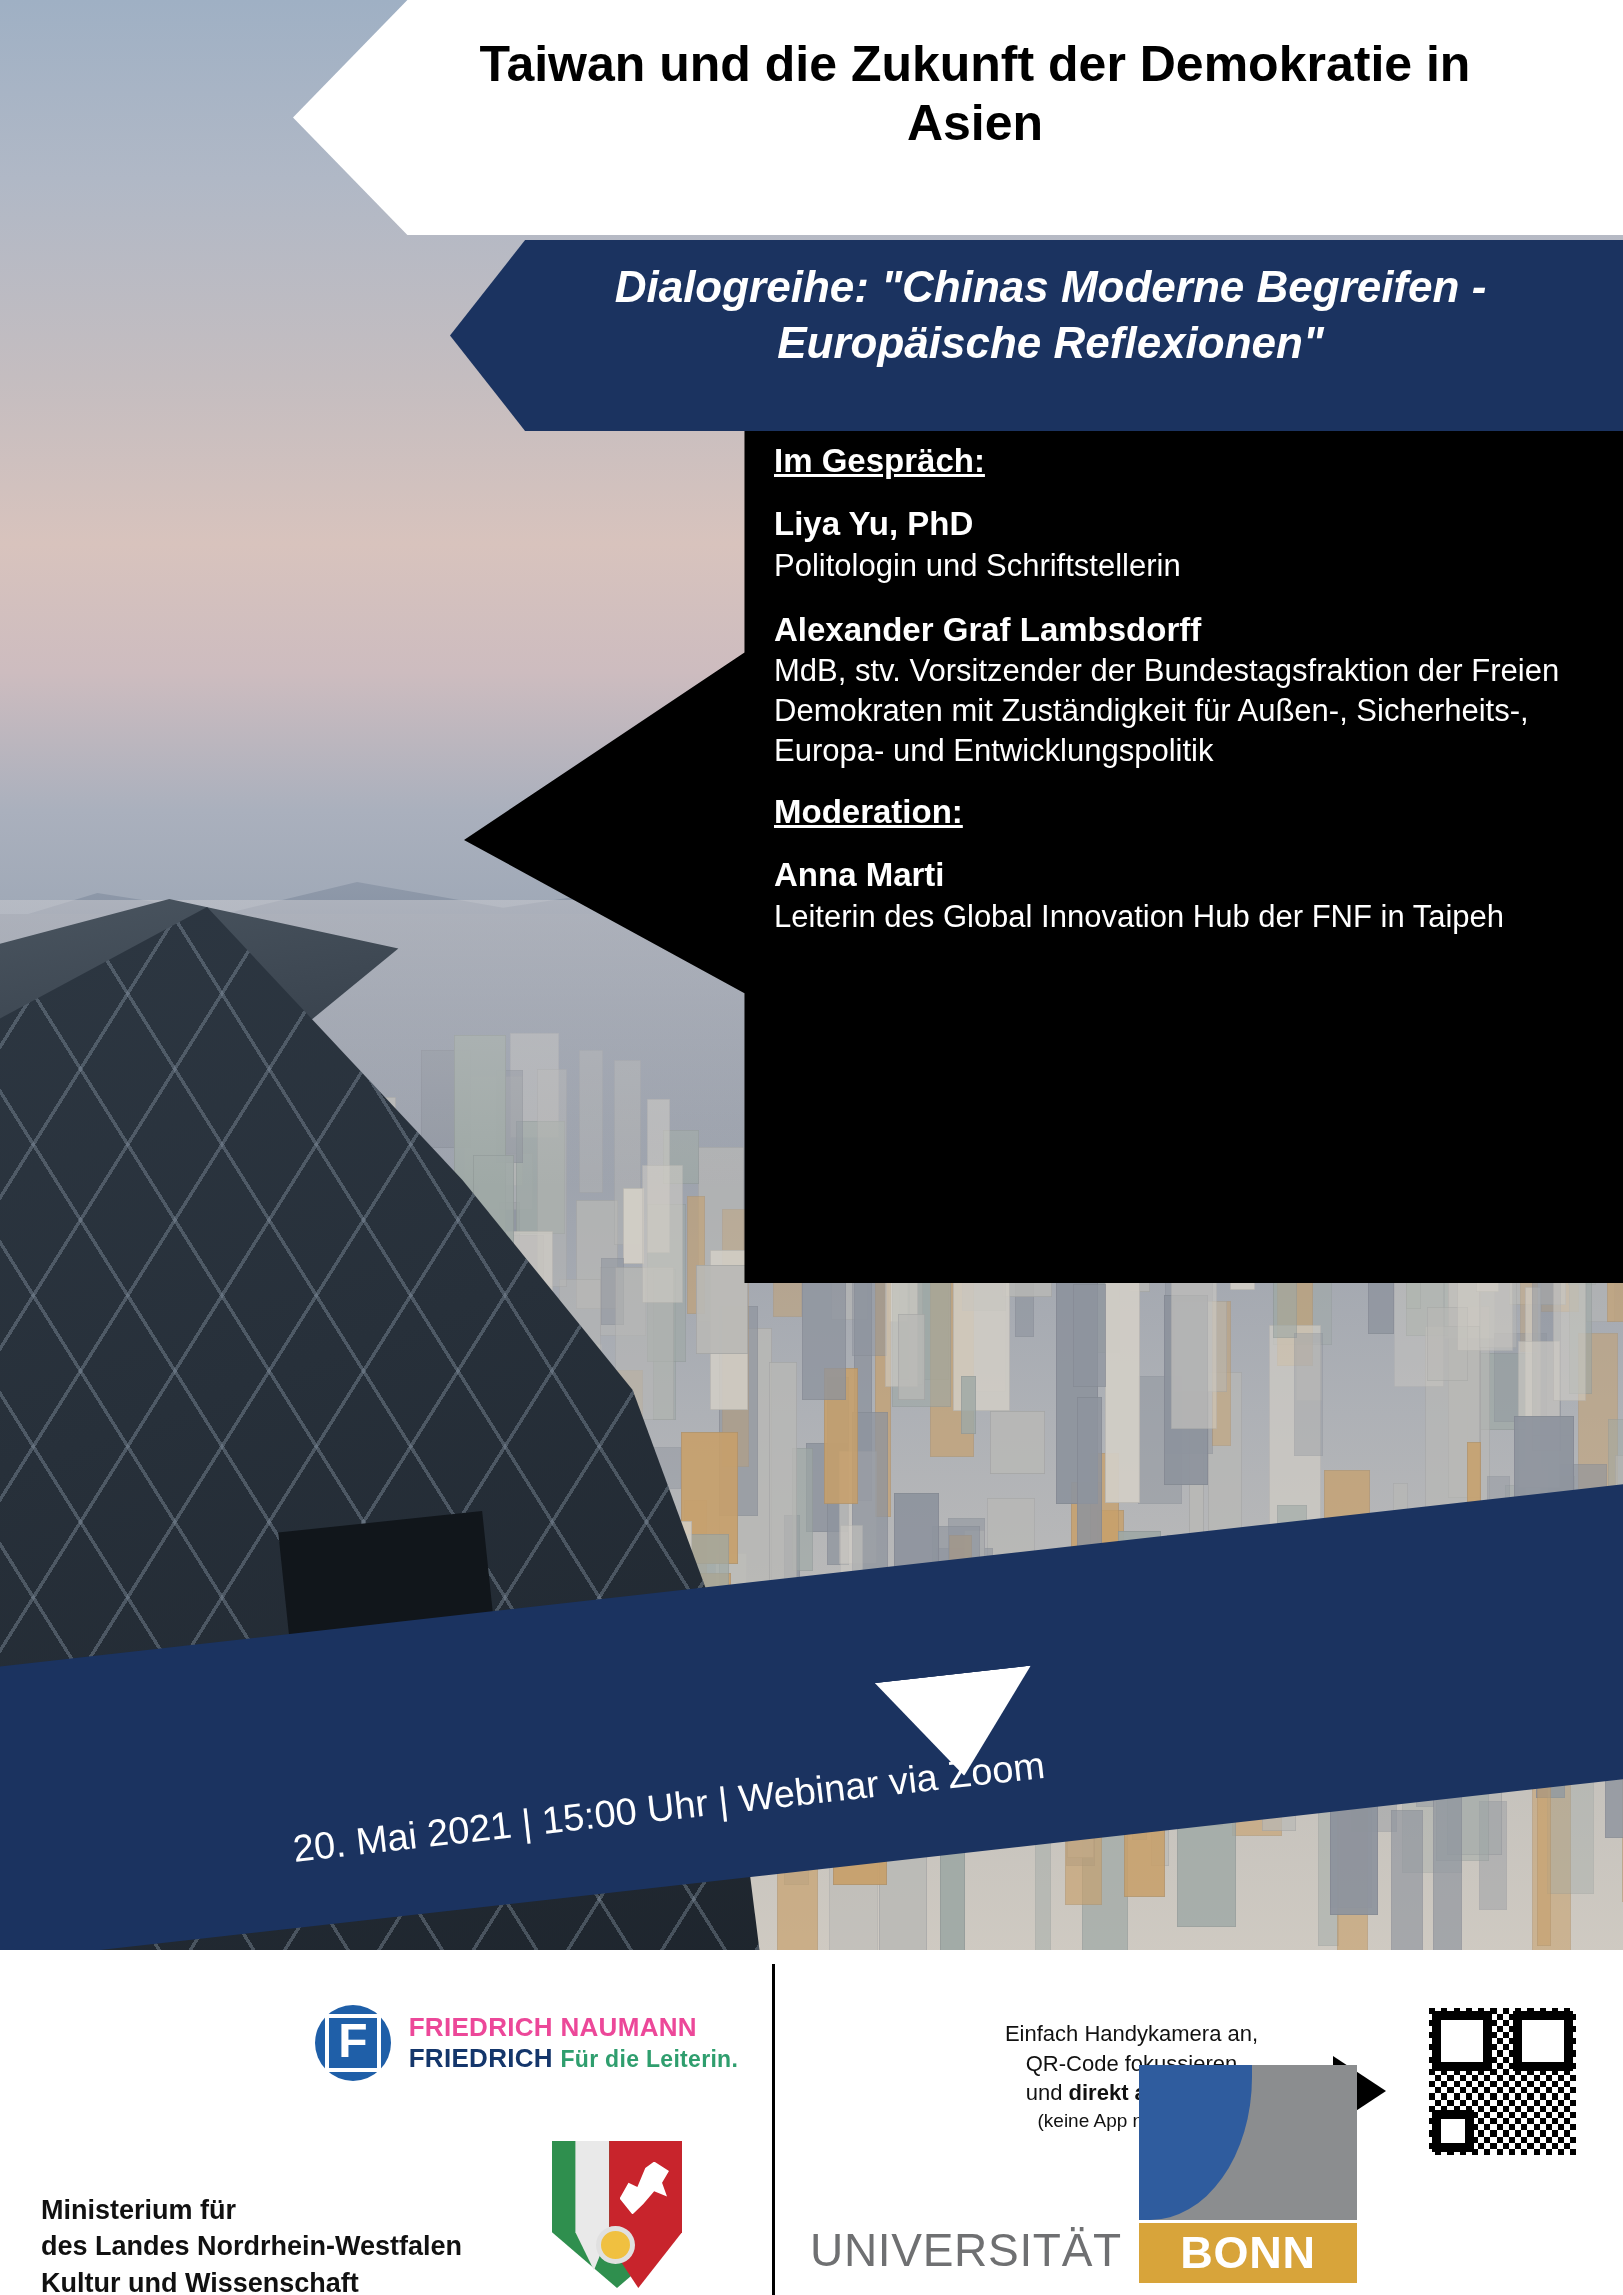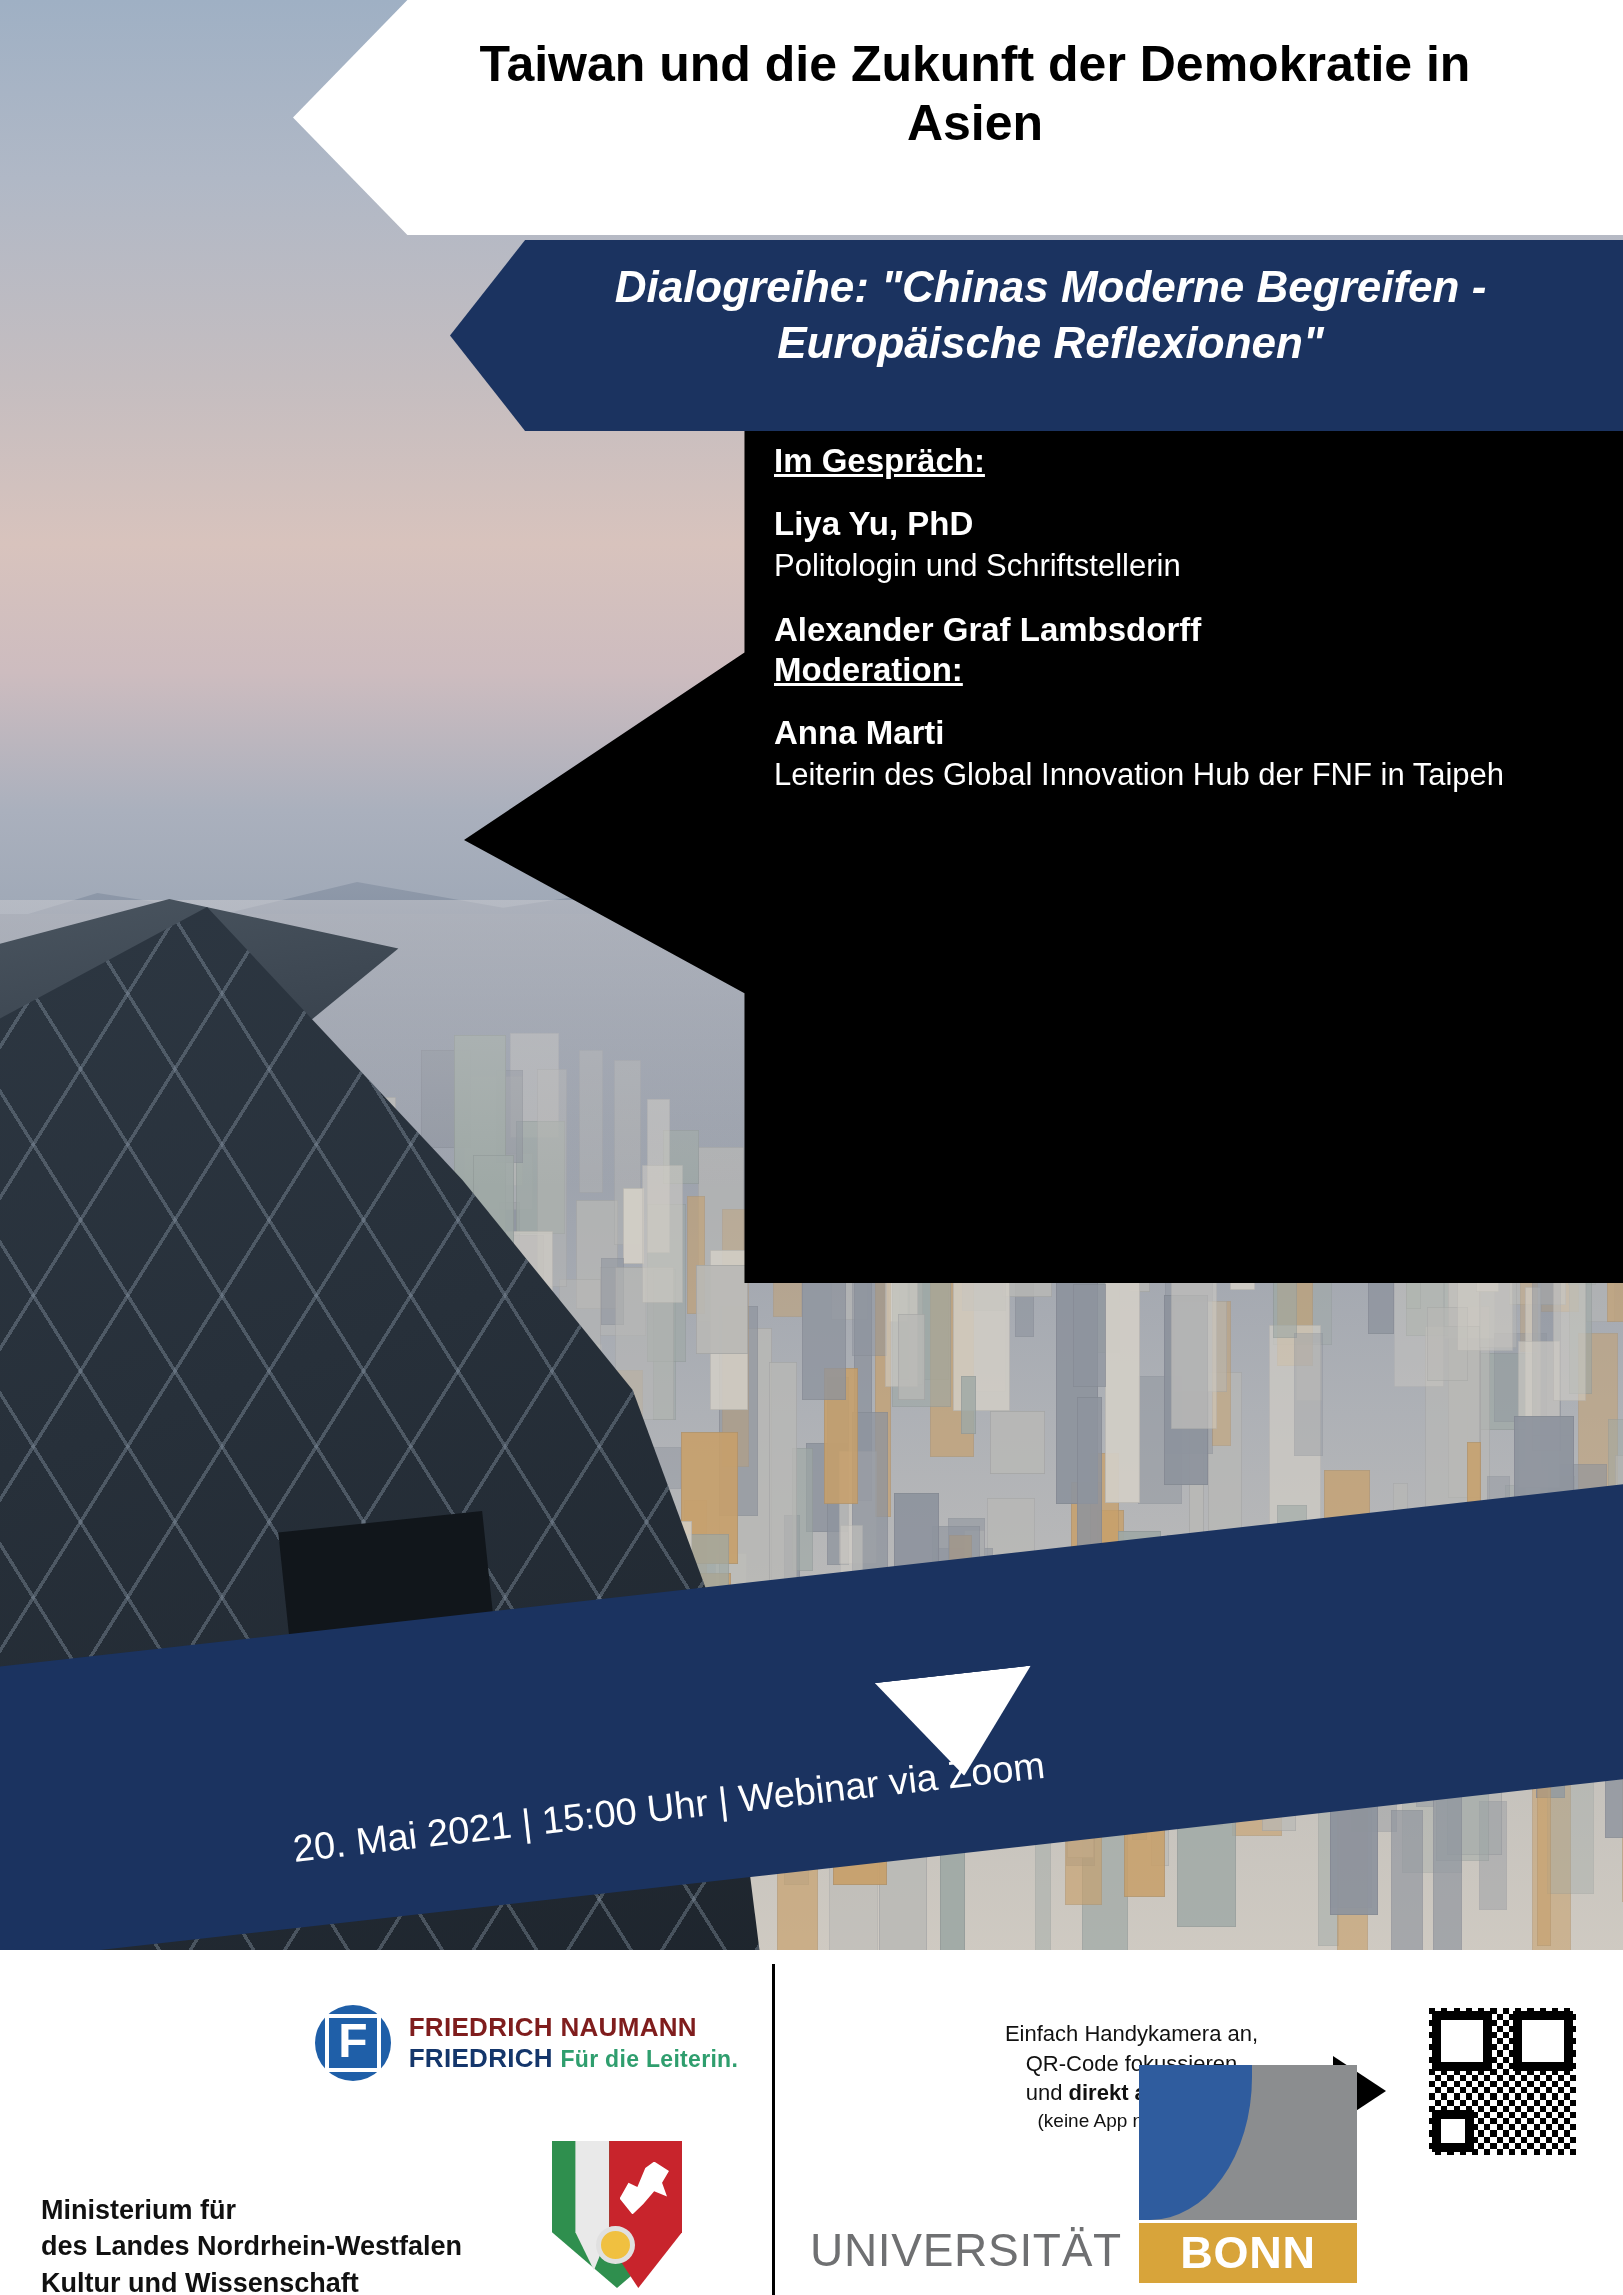--- a/index.html
+++ b/index.html
@@ -216,21 +216,21 @@
   }
   .fnf-mark {
     width: 76px; height: 76px; border-radius: 50%;
     background: #1f5fa8;
     display: flex; align-items: center; justify-content: center;
   }
   .fnf-mark span {
     color: #fff; font-size: 48px; font-weight: bold;
     border: 4.1px solid #fff; padding: 0 9.5px 4.1px 9.5px; line-height: .95;
   }
-  .fnf-txt-1 { font-size: 26px; font-weight: bold; color: #7f1d1d; letter-spacing: 0.3px; }
+  .fnf-txt-1 { font-size: 26px; font-weight: bold; color: #ec4899; letter-spacing: 0.3px; }
   .fnf-txt-2 { font-size: 26px; font-weight: bold; color: #14366b; letter-spacing: 0.3px; }
   .fnf-txt-2 em { font-style: normal; color: #2f9e6e; font-size: 23px; }
 
   
   .ministry {
     position: absolute;
     left: 41px; top: 2145px;
     font-size: 27px; font-weight: bold; line-height: 1.35; color: #111; margin-top: 47px;
   }
   .nrw-shield {
@@ -812,20 +812,21 @@
 
   <div class="subtitle-wedge"></div>
   <div class="subtitle-text">Dialogreihe: "Chinas Moderne Begreifen - Europäische Reflexionen"</div>
 
   <div class="speakers-wedge"></div>
   <div class="speakers-body">
     <div class="sp-head">Im Gespräch:</div>
     <div class="sp-name">Liya Yu, PhD</div>
     <div class="sp-role">Politologin und Schriftstellerin</div>
     <div class="sp-name">Alexander Graf Lambsdorff</div>
+    <div class="sp-role">MdB, stv. Vorsitzender der Bundestagsfraktion der Freien Demokraten mit Zuständigkeit für Außen-, Sicherheits-, Europa- und Entwicklungspolitik</div>
     <div class="sp-head">Moderation:</div>
     <div class="sp-name">Anna Marti</div>
     <div class="sp-role">Leiterin des Global Innovation Hub der FNF in Taipeh</div>
   </div>
 
   <div class="black-corner"></div>
   <div class="date-band"></div>
   <div class="date-band-notch"></div>
   <div class="date-text">20. Mai 2021 | 15:00 Uhr | Webinar via Zoom</div>
 

